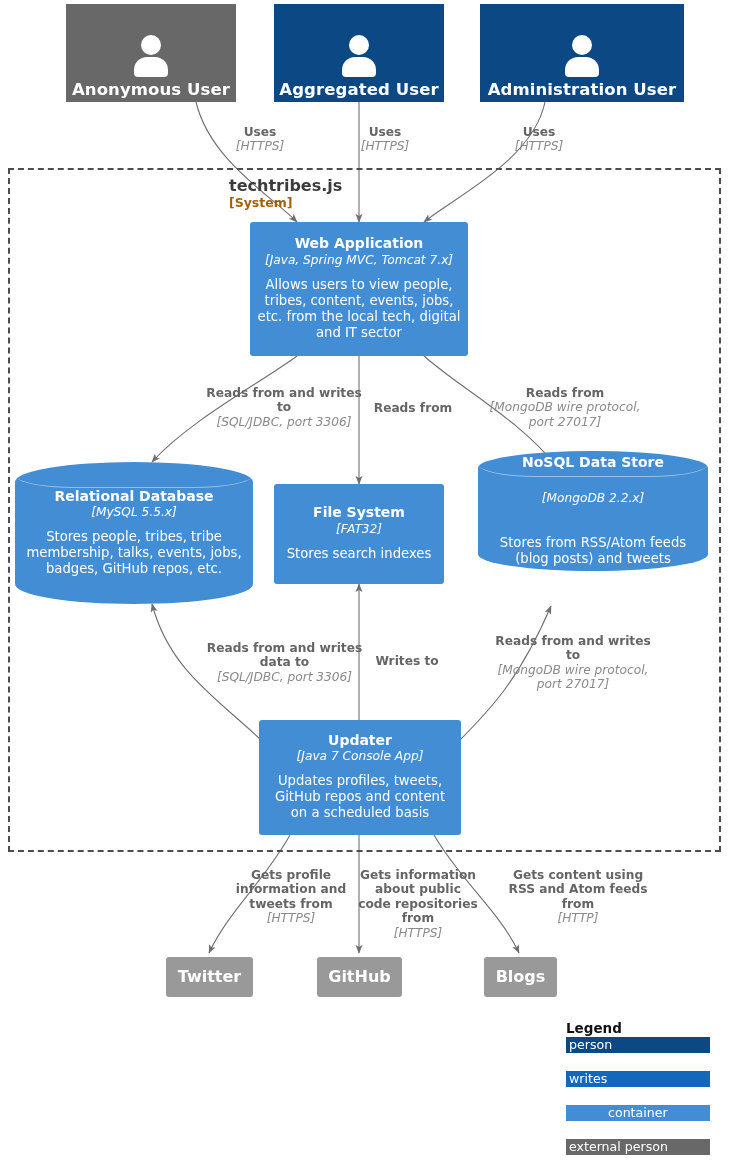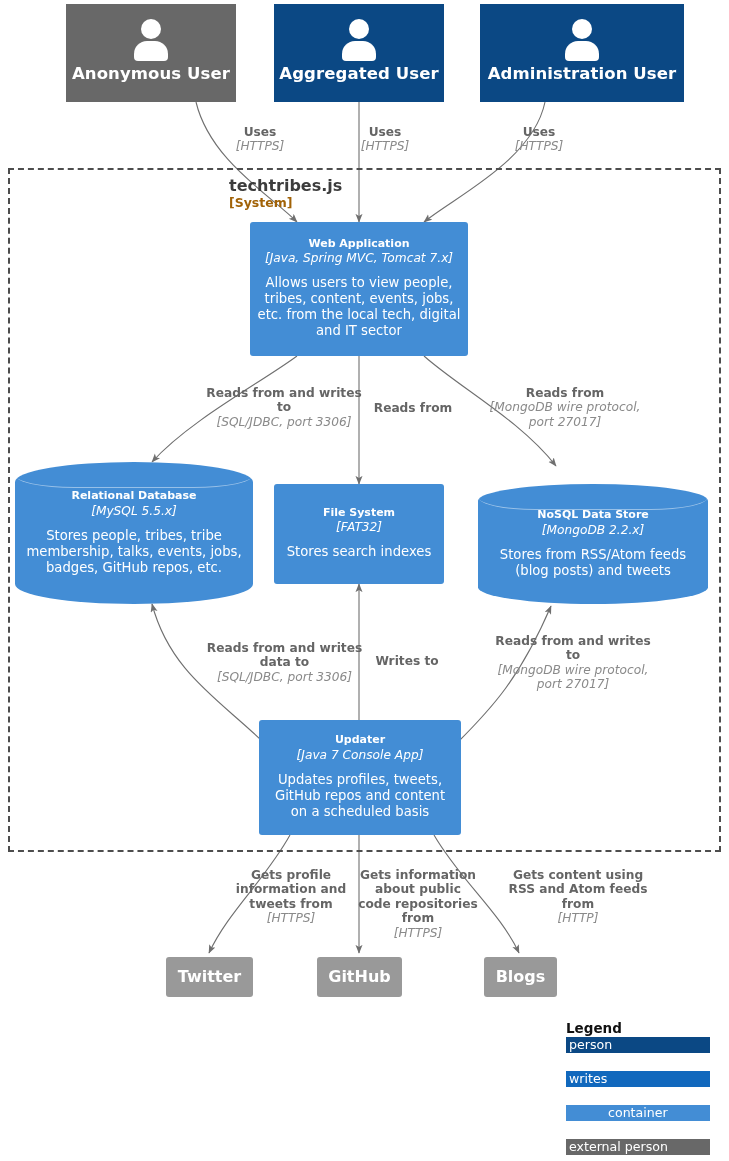--- a/index.html
+++ b/index.html
@@ -43,20 +43,21 @@
   }
   .node .tech {
     font-style: italic;
     line-height: 1.15;
   }
   .node .desc {
     line-height: 1.22;
   }
   .person-node {
     background: #0b4884;
+    justify-content: flex-end;
   }
   .person-node.external {
     background: #686868;
   }
   .person-node .title {
     font-size: 16.5px;
     letter-spacing: .1px;
     margin-bottom: 3px;
   }
   .person-icon {
@@ -85,21 +86,21 @@
     height: 20px;
     background: #ffffff;
     border-radius: 13px 13px 4px 4px;
   }
   .container-node {
     background: #438dd5;
     border-radius: 3px;
     padding: 7px 6px 8px 6px;
   }
   .container-node .title {
-    font-size: 11px;
+    font-size: 14px;
     margin-bottom: 1px;
   }
   .container-node .tech {
     font-size: 12.2px;
     margin-bottom: 10px;
   }
   .container-node .desc {
     font-size: 13.2px;
   }
   
@@ -294,21 +295,21 @@
     <div class="tech">[MySQL 5.5.x]</div>
     <div class="desc">Stores people, tribes, tribe membership, talks, events, jobs, badges, GitHub repos, etc.</div>
   </div>
 
   <div class="node container-node" style="left:274px; top:484px; width:170px; height:100px;">
     <div class="title">File System</div>
     <div class="tech">[FAT32]</div>
     <div class="desc">Stores search indexes</div>
   </div>
 
-  <div class="node container-node cylinder" style="left:478px; top:484px; width:230px; height:120px;">
+  <div class="node container-node cylinder" style="left:478px; top:451px; width:230px; height:120px;gap:20px;">
     <div class="title">NoSQL Data Store</div>
     <div class="tech">[MongoDB 2.2.x]</div>
     <div class="desc">Stores from RSS/Atom feeds (blog posts) and tweets</div>
   </div>
 
   <div class="edge-label" style="left:202px; top:641px; width:165px;">
     <div class="el-desc">Reads from and writes data to</div>
     <div class="el-tech">[SQL/JDBC, port 3306]</div>
   </div>
   <div class="edge-label" style="left:362px; top:654px; width:90px;">

